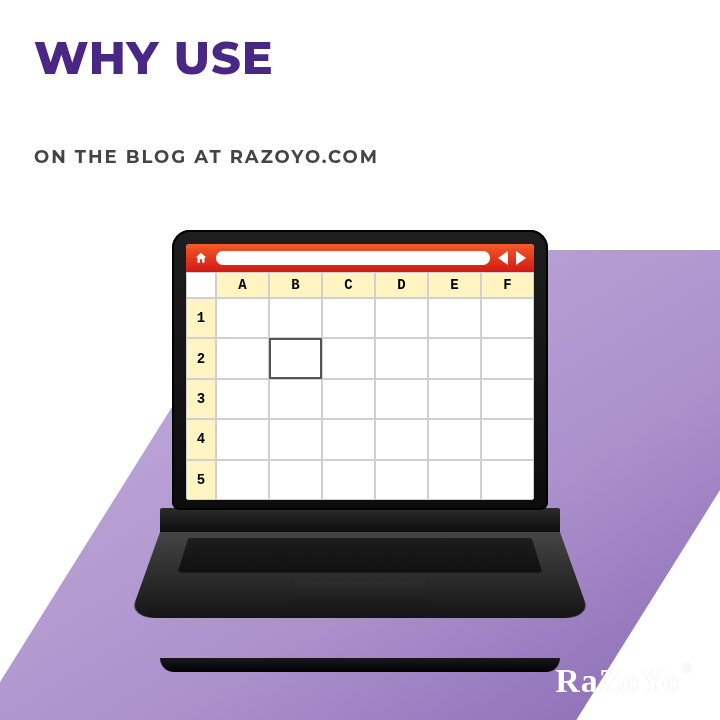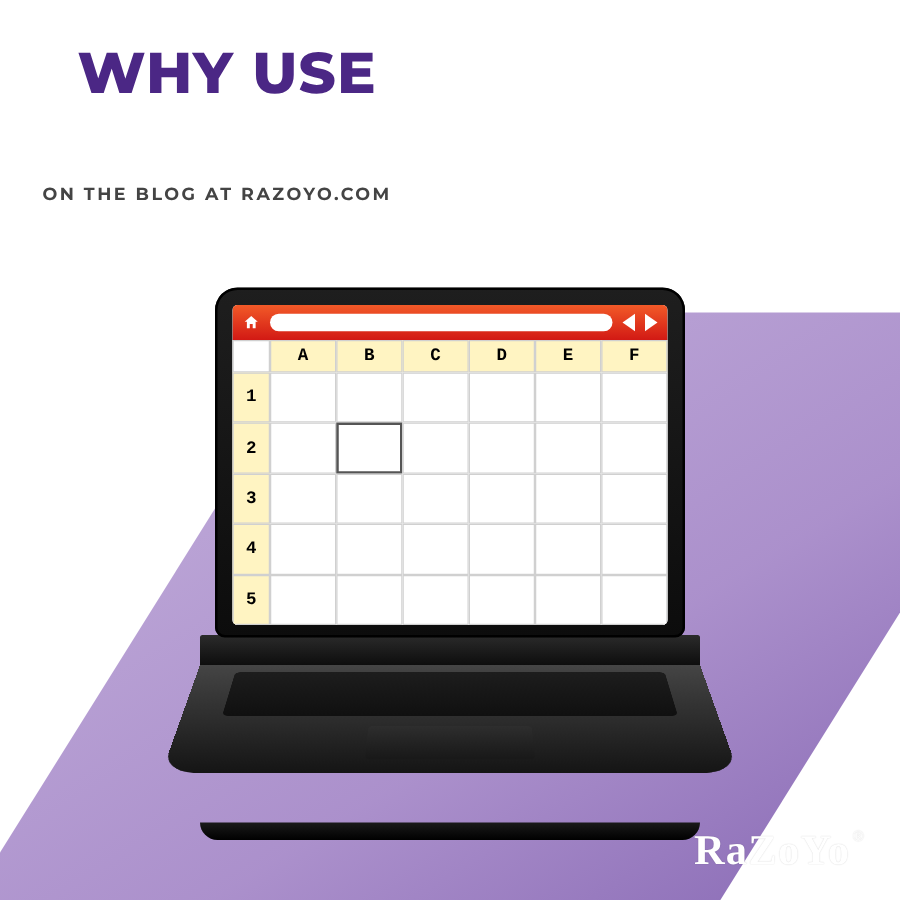--- a/index.html
+++ b/index.html
@@ -15,29 +15,28 @@
   
   .headline {
     position: absolute;
     top: 34px;
     left: 34px;
     color: #4b2785;
     font-weight: 800;
     font-size: 46px;
     line-height: 1.05;
     letter-spacing: 1px;
-    margin-left: 28px;
   }
   .subhead {
     position: absolute;
     top: 146px;
     left: 34px;
     color: #444;
     font-weight: 700;
-    font-size: 14px;
+    font-size: 18px;
     letter-spacing: 2px;
   }
 
   
   .shadow {
     position: absolute;
     left: 270px;
     top: 250px;
     width: 600px;
     height: 600px;

